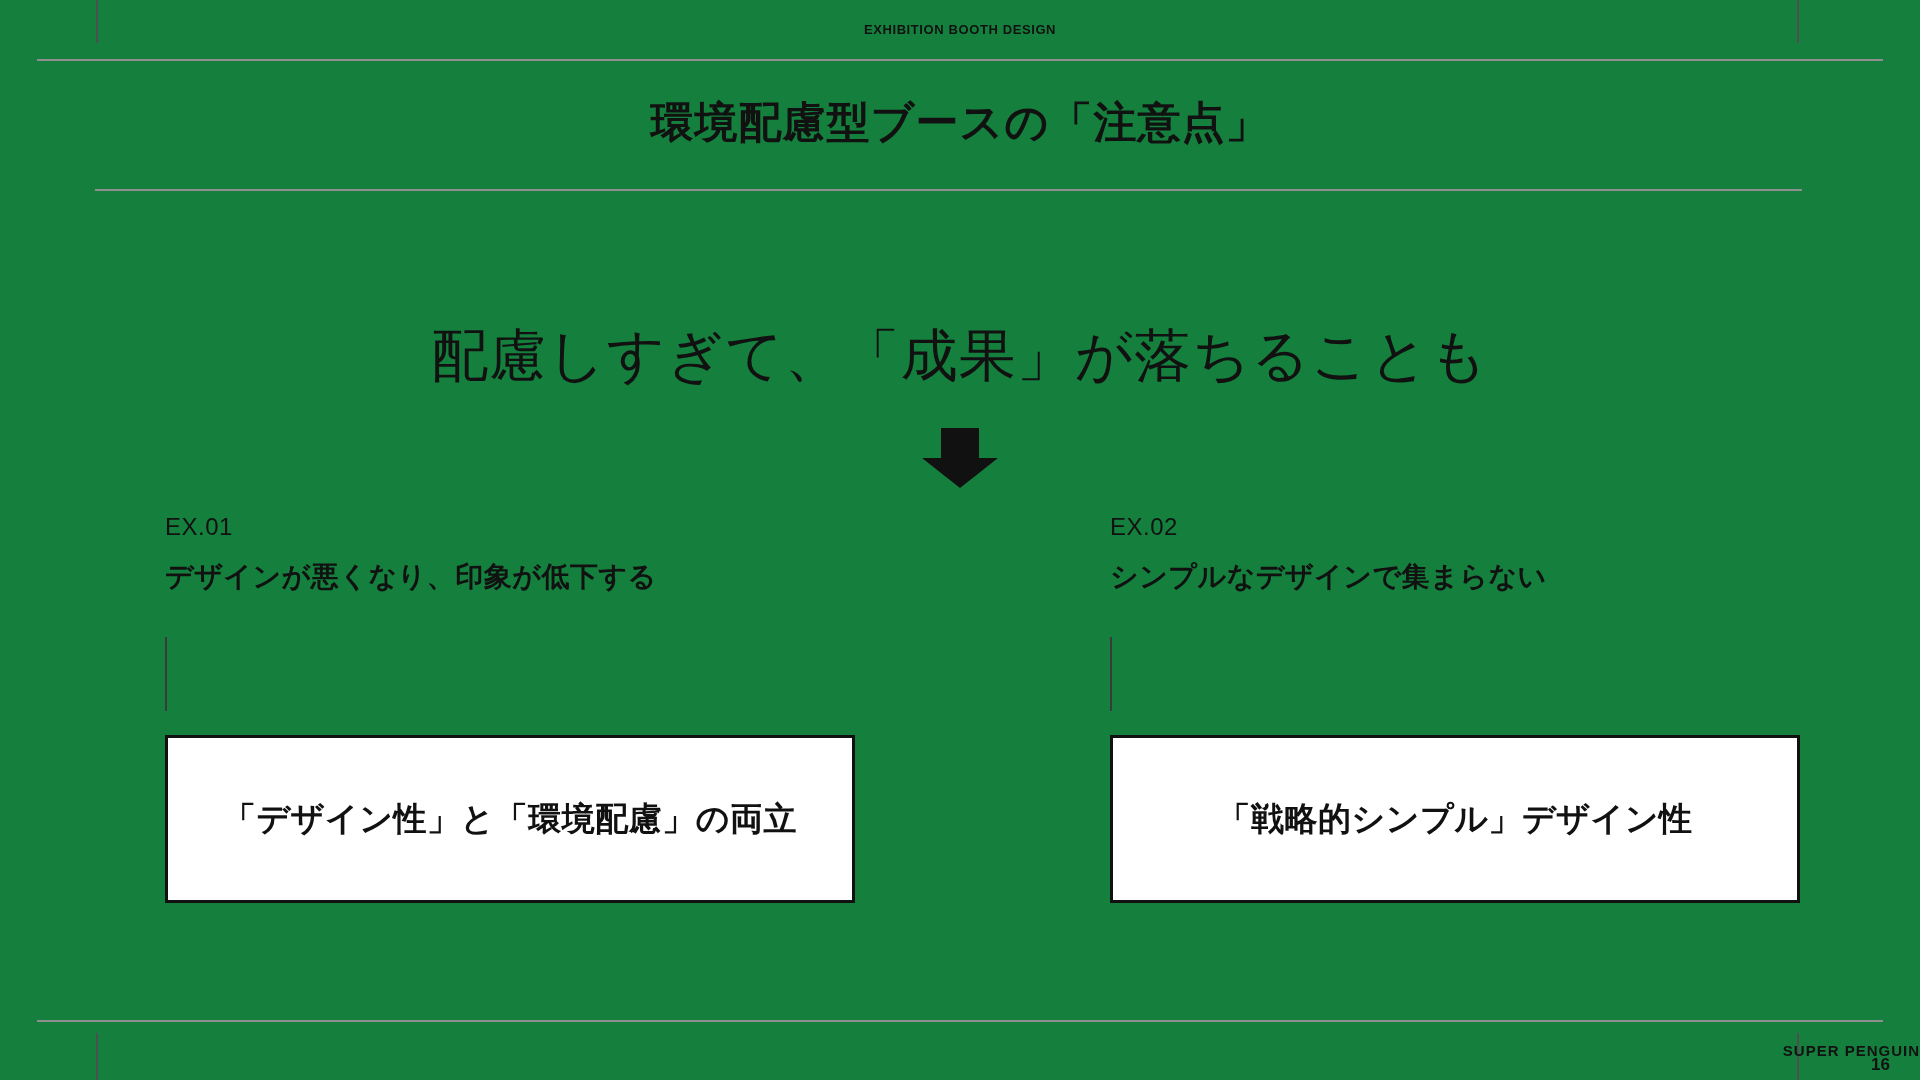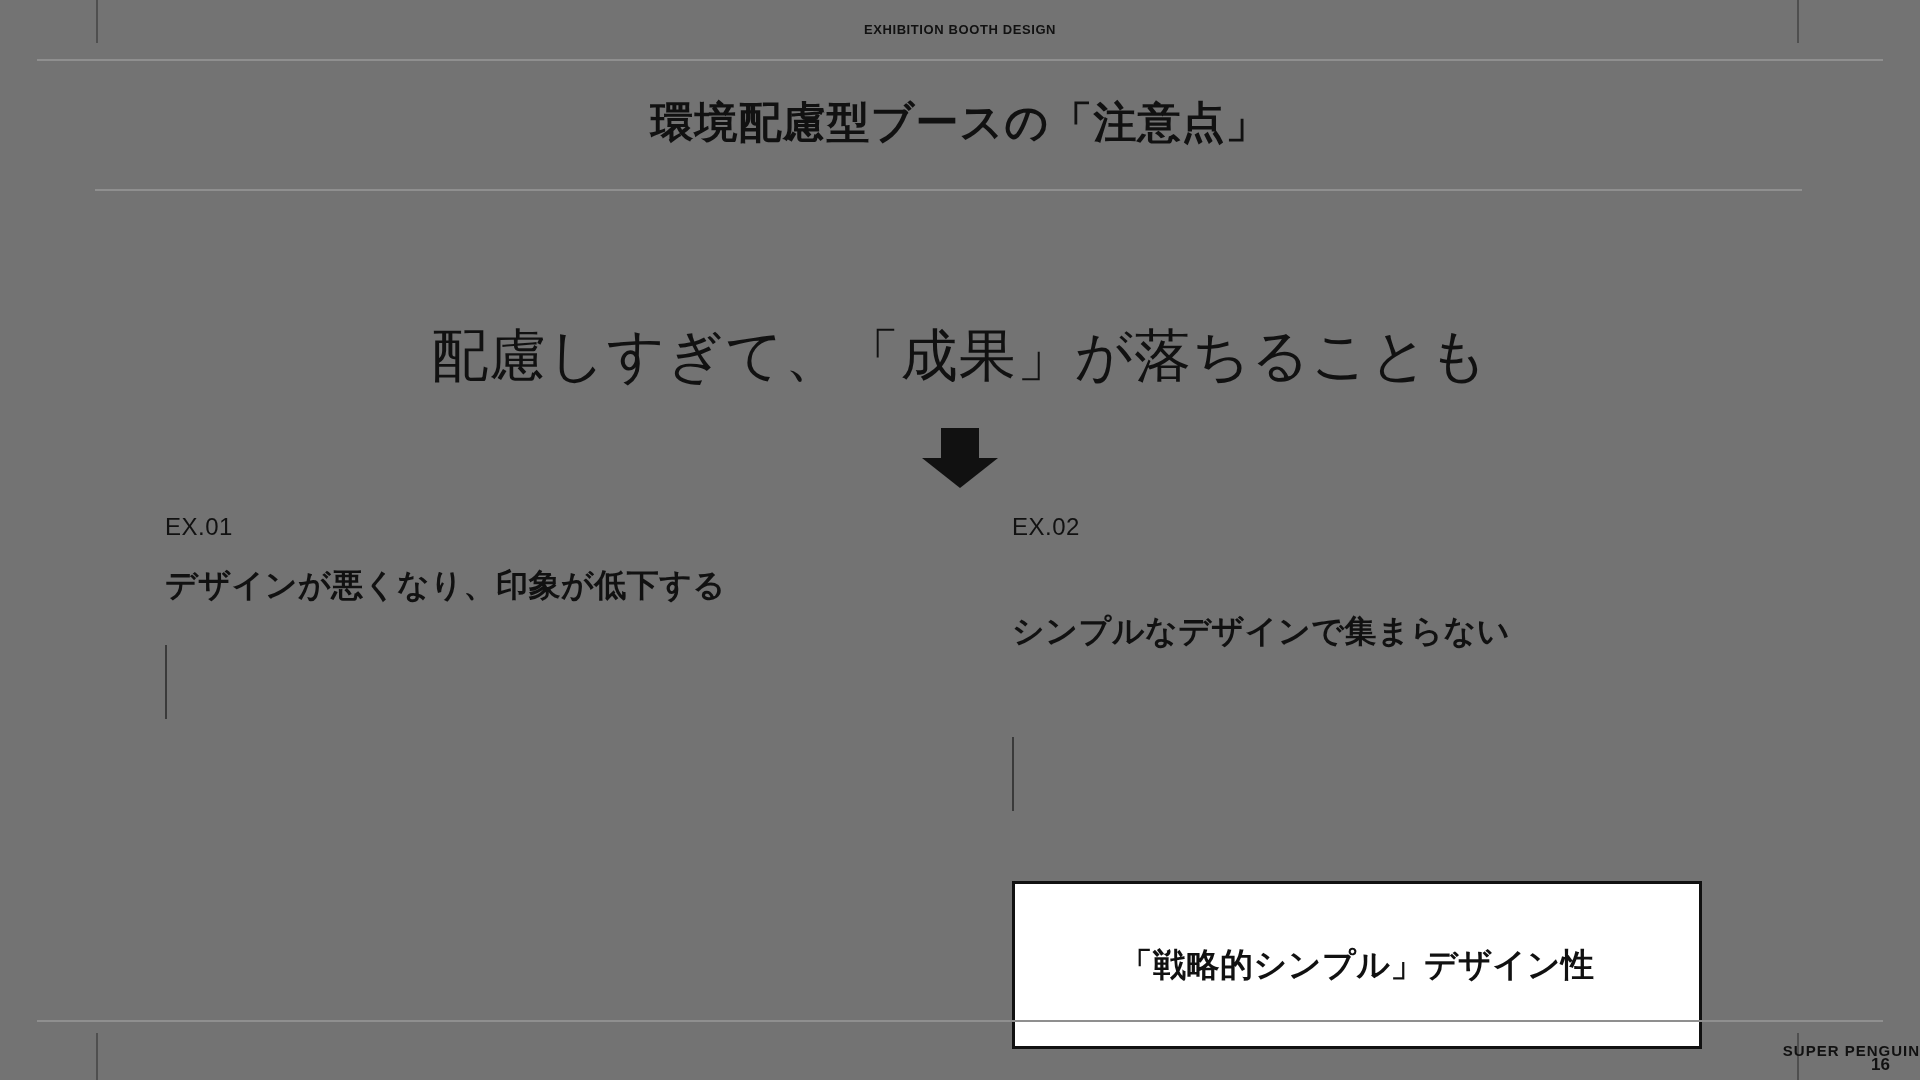--- a/index.html
+++ b/index.html
@@ -1,21 +1,21 @@
 <!DOCTYPE html>
 <html><head>
 <meta charset="utf-8">
 <style>
   * { margin: 0; padding: 0; box-sizing: border-box; }
   html, body { background: #ffffff; }
   .page {
     position: relative;
     width: 1920px;
     height: 1080px;
-    background: #737373;
+    background: #15803d;
     color: #111111;
     font-family: "Liberation Sans", "DejaVu Sans", sans-serif;
     overflow: hidden;
   }
 
   
   .tick { position: absolute; width: 2px; background: #4f4f4f; }
   .tick-tl { left: 96px;  top: 0;       height: 43px; }
   .tick-tr { left: 1797px; top: 0;      height: 43px; }
   .tick-bl { left: 96px;  top: 1033px;  height: 47px; }
@@ -53,29 +53,29 @@
     width: 76px; height: 60px;
   }
   .arrow svg { display: block; width: 76px; height: 60px; }
 
   .example {
     position: absolute; top: 512px;
     width: 690px;
     display: flex; flex-direction: column; align-items: flex-start;
   }
   .example-1 { left: 165px; }
-  .example-2 { left: 1012px; gap: 46px; }
+  .example-2 { left: 1110px; }
 
   .ex-label {
     font-size: 24px; line-height: 30px; font-weight: normal;
     letter-spacing: 0.5px;
   }
   .ex-problem {
-    margin-top: 24px;
-    font-size: 32px; line-height: 38px; font-weight: bold;
+    margin-top: 16px;
+    font-size: 28px; line-height: 38px; font-weight: bold;
     letter-spacing: 0.5px;
     white-space: nowrap;
   }
   .connector {
     margin-top: 41px;
     width: 2px; height: 74px; background: #3a3a3a;
   }
   .solution-box {
     margin-top: 24px;
     width: 100%; height: 168px;
@@ -120,20 +120,23 @@
     <svg viewBox="0 0 76 60" xmlns="http://www.w3.org/2000/svg" aria-hidden="true">
       <rect x="19" y="0" width="38" height="32" fill="#111111"></rect>
       <polygon points="0,30 76,30 38,60" fill="#111111"></polygon>
     </svg>
   </div>
 
   <section class="example example-1">
     <div class="ex-label">EX.01</div>
     <div class="ex-problem">デザインが悪くなり、印象が低下する</div>
     <div class="connector"></div>
+    <div class="solution-box">
+      <span class="solution-text">「デザイン性」と「環境配慮」の両立</span>
+    </div>
   </section>
 
   <section class="example example-2">
     <div class="ex-label">EX.02</div>
     <div class="ex-problem">シンプルなデザインで集まらない</div>
     <div class="connector"></div>
     <div class="solution-box">
       <span class="solution-text">「戦略的シンプル」デザイン性</span>
     </div>
   </section>

